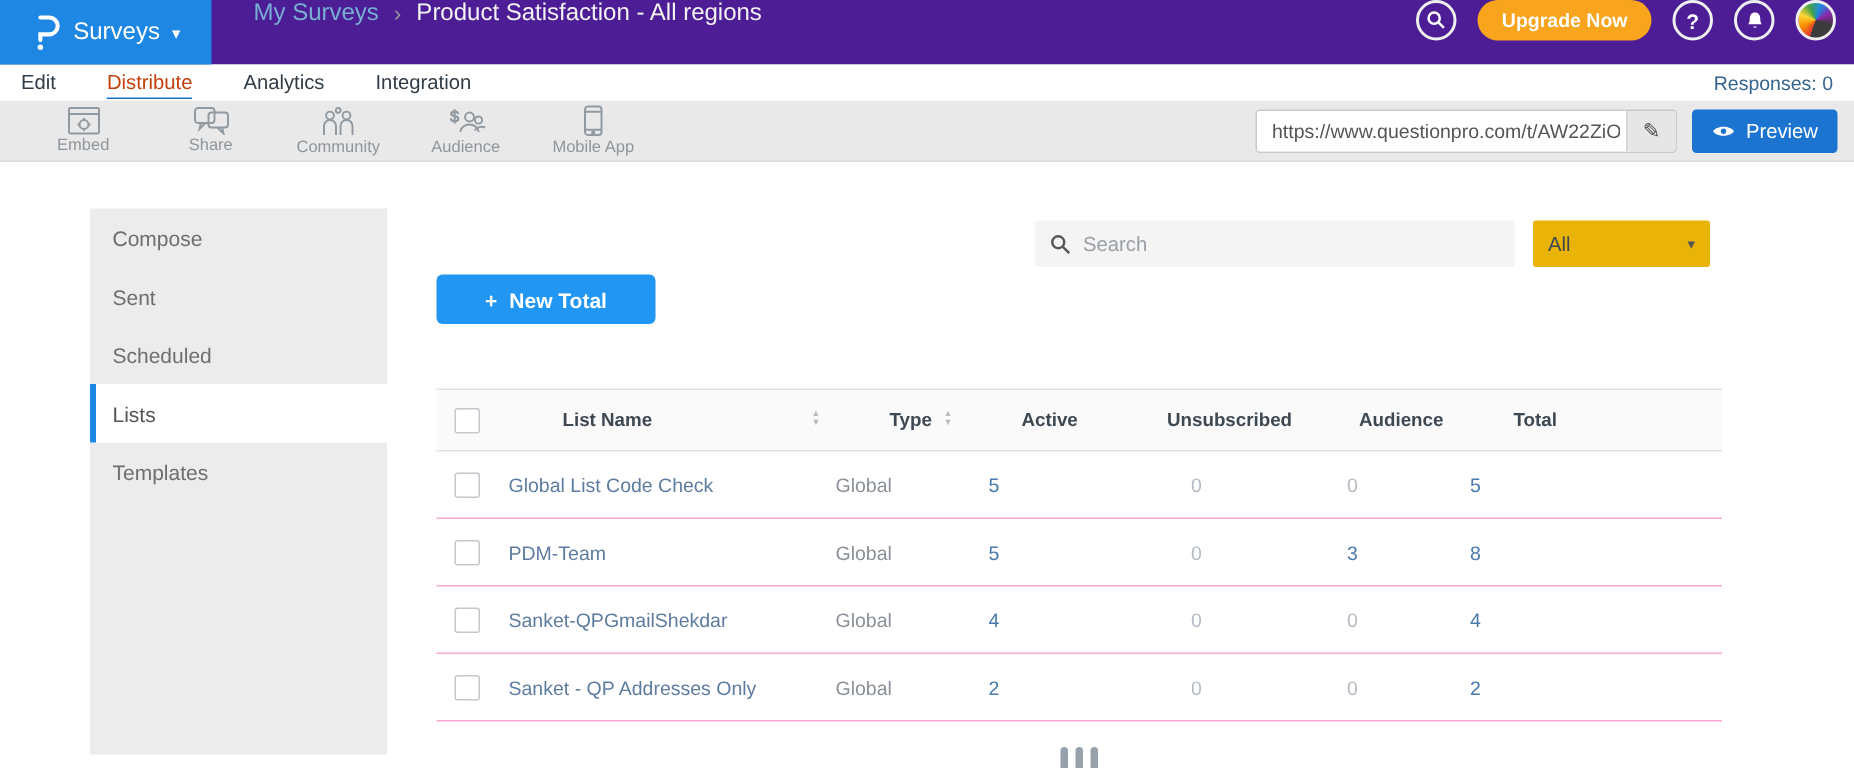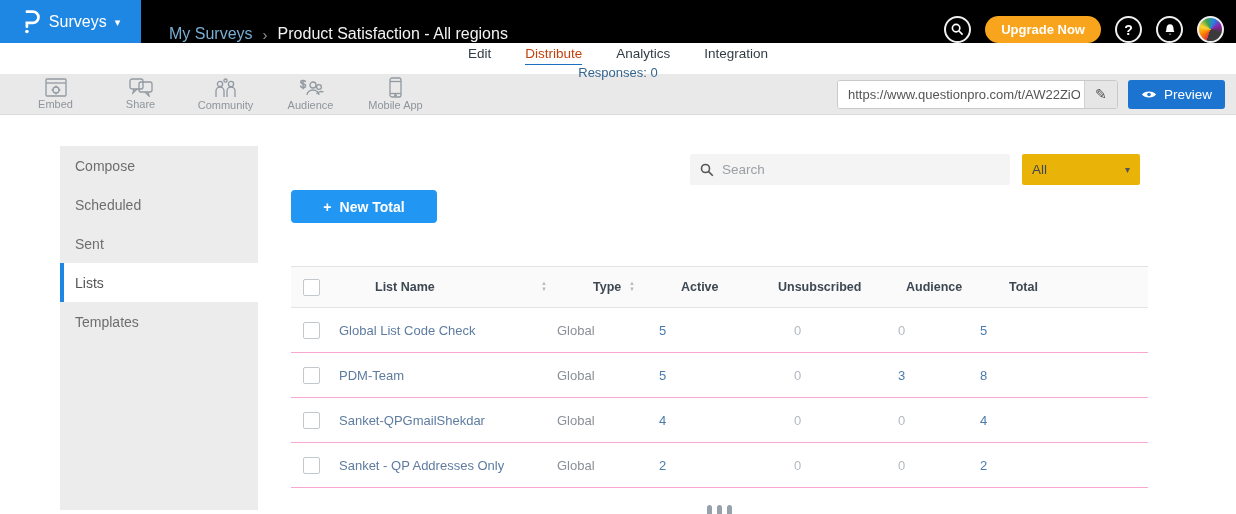--- a/index.html
+++ b/index.html
@@ -1,41 +1,41 @@
 <!DOCTYPE html>
 <html><head>
 <meta charset="utf-8">
 <style>
   * { margin:0; padding:0; box-sizing:border-box; }
   html,body { width:1236px; height:514px; overflow:hidden; background:#fff;
     font-family:"Liberation Sans", sans-serif; }
 
   
-  .header { height:43px; background:#000000; display:flex; align-items:flex-end; }
+  .header { height:43px; background:#4c1d95; display:flex; align-items:flex-start; }
   .logo-box { width:141px; height:43px; background:#1e87e4; display:flex;
     align-items:center; justify-content:center; gap:8px; cursor:pointer; }
   .logo-box .app-label { color:#fff; font-size:16px; }
   .logo-box .caret { color:#fff; font-size:11px; margin-top:2px; }
   .breadcrumb { display:flex; align-items:center; gap:10px; margin-left:28px; flex:1; }
   .bc-parent { color:#79aed3; font-size:16px; cursor:pointer; }
   .bc-sep { color:#9a9a9a; font-size:15px; }
   .bc-current { color:#f2f2f2; font-size:16px; }
   .header-actions { display:flex; align-items:center; gap:14px; margin-right:12px; }
   .circle-btn { width:27px; height:27px; border:2px solid #efefef; border-radius:50%;
     display:flex; align-items:center; justify-content:center; color:#fff; cursor:pointer;
     font-size:14px; font-weight:bold; background:transparent; flex:0 0 auto; }
   .upgrade-btn { height:27px; padding:0 16px; background:#f8a41c; border:none;
     border-radius:14px; color:#fff; font-weight:bold; font-size:13px; cursor:pointer;
     font-family:"Liberation Sans", sans-serif; }
   .avatar { width:27px; height:27px; border:2px solid #efefef; border-radius:50%;
     background:conic-gradient(from 200deg, #e53935, #fb8c00, #fdd835, #43a047, #1e88e5, #8e24aa, #3b3b3b 75%);
     cursor:pointer; flex:0 0 auto; }
 
   
-  .nav-row { height:31px; background:#fff; display:flex; align-items:center; padding:0 14px;flex-direction:column; }
+  .nav-row { height:20px; background:#fff; display:flex; align-items:center; padding:12px 14px; }
   .nav-tabs { display:flex; gap:34px; flex:1; }
   .nav-tab { font-size:13.5px; color:#323c46; cursor:pointer; padding:3px 0; }
   .nav-tab.active { color:#c2410c; border-bottom:1px solid #1a70c7; }
   .responses { font-size:13px; color:#35648f; }
 
   
   .toolbar { height:41px; background:#e9e9e9; display:flex; align-items:center;
     border-bottom:1px solid #dcdcdc; padding-left:13px; }
   .tool-item { width:85px; height:41px; display:flex; flex-direction:column;
     align-items:center; justify-content:center; gap:1px; cursor:pointer; }
@@ -220,22 +220,22 @@
       </svg>
       <span>Preview</span>
     </button>
   </div>
 </div>
 
 <div class="content">
 
   <div class="sidebar">
     <div class="side-item">Compose</div>
+    <div class="side-item">Sent</div>
     <div class="side-item">Scheduled</div>
-    <div class="side-item">Sent</div>
     <div class="side-item active">Lists</div>
     <div class="side-item">Templates</div>
   </div>
 
   <div class="search-box">
     <svg width="14" height="14" viewBox="0 0 14 14">
       <circle cx="5.5" cy="5.5" r="4"></circle>
       <line x1="8.6" y1="8.6" x2="12.8" y2="12.8"></line>
     </svg>
     <input class="search-input" type="text" placeholder="Search" style="">

